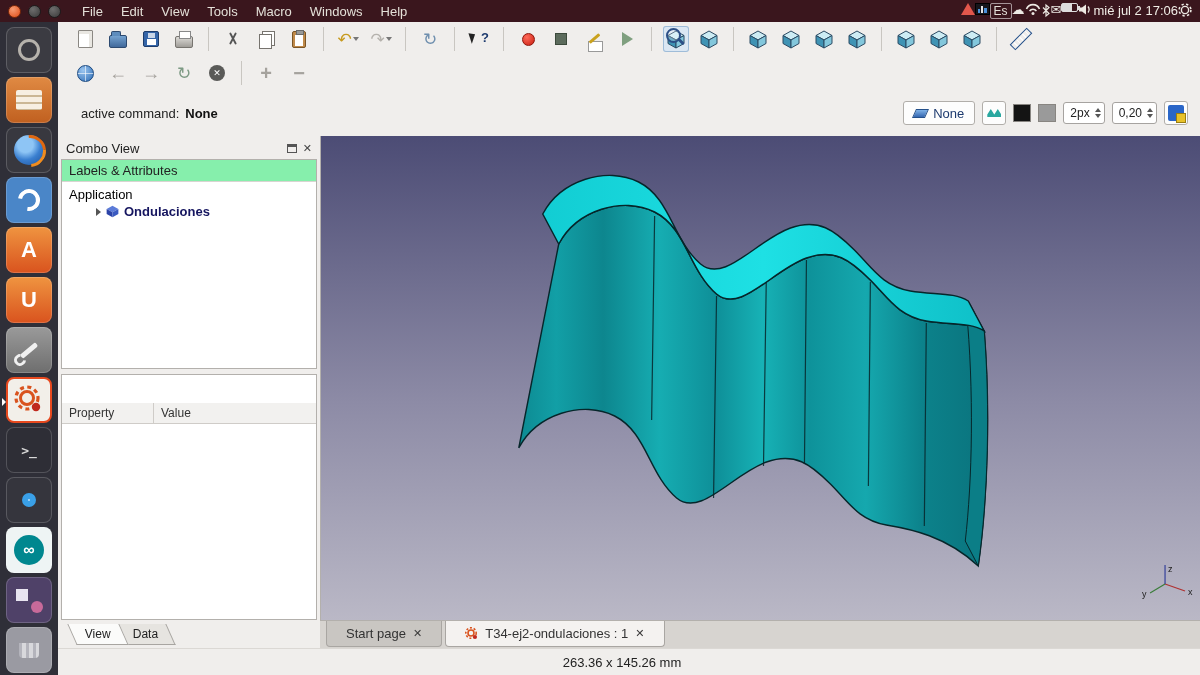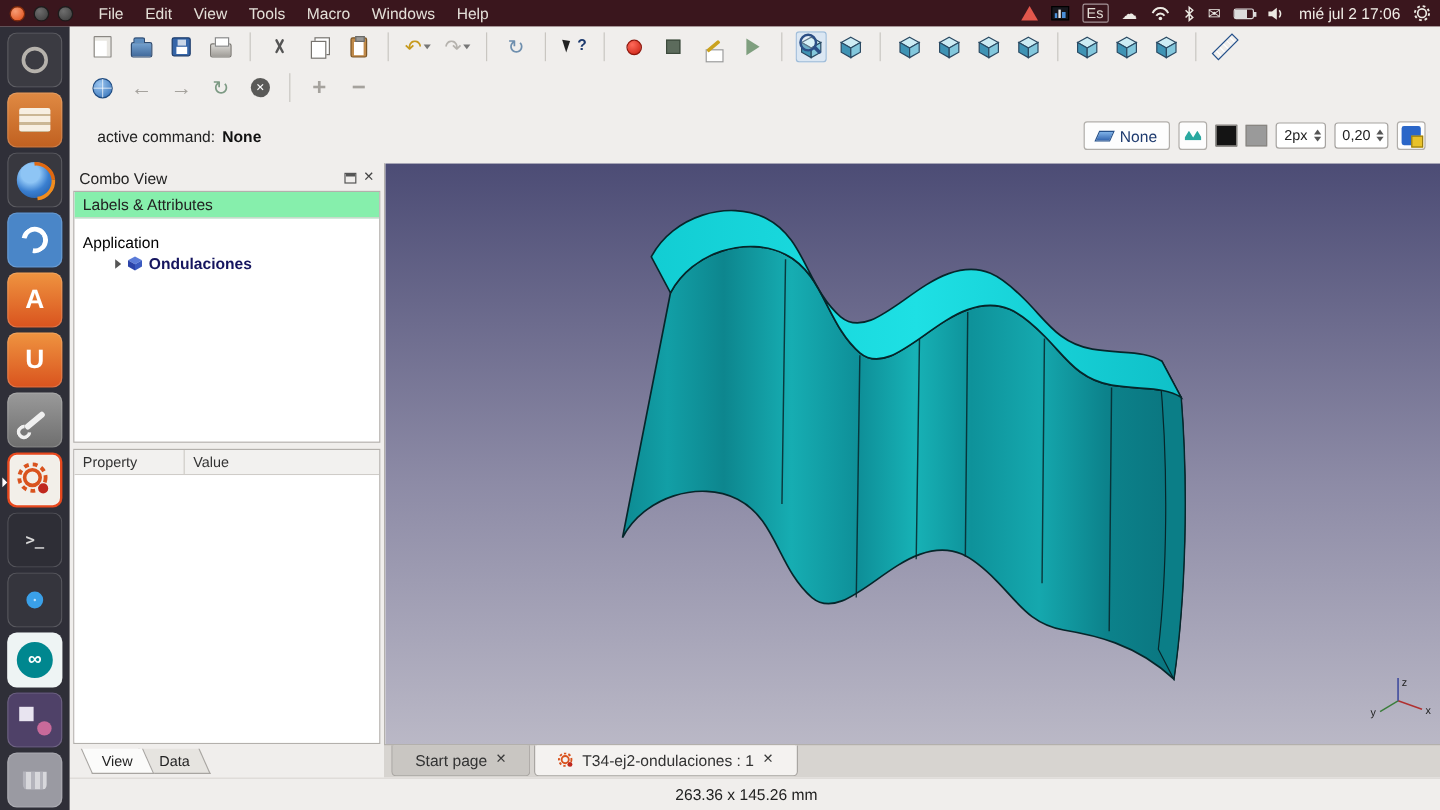--- a/index.html
+++ b/index.html
@@ -7,21 +7,21 @@
   body{font-family:"Liberation Sans","DejaVu Sans",sans-serif;font-size:13px;background:#000;}
   #screen{position:relative;width:1200px;height:675px;overflow:hidden;background:#f0eeec;}
 
   
   .top-panel{position:absolute;left:0;top:0;width:1200px;height:22px;background:#3a161d;display:flex;align-items:center;padding:0 8px;color:#e4e0d8;z-index:30;}
   .winbtns{display:flex;gap:7px;margin-right:12px;align-items:center;}
   .winbtn{width:13px;height:13px;border-radius:50%;}
   .winbtn.close{background:radial-gradient(circle at 35% 30%,#f79c74,#df4b16);border:1px solid #7e2a0a;}
   .winbtn.dim{background:radial-gradient(circle at 35% 30%,#6e6e6e,#3a3a3a);border:1px solid #1c1c1c;}
   .menu-item{padding:2px 9px;cursor:default;}
-  .panel-right{margin-left:auto;display:flex;align-items:center;gap:11px;}
+  .panel-right{margin-left:auto;display:flex;align-items:flex-start;}
   .ind-warn{width:0;height:0;border-left:7px solid transparent;border-right:7px solid transparent;border-bottom:12px solid #e2574c;}
   .ind-chart{width:15px;height:12px;background:#16161c;border:1px solid #000;display:flex;align-items:flex-end;gap:1px;padding:1px 2px;}
   .ind-chart i{display:block;width:3px;background:#4a90d9;}
   .ind-chart i.w{background:#e6e6e6;}
   .kbd-badge{font-size:12px;padding:0 3px;border:1px solid rgba(255,255,255,.55);border-radius:2px;line-height:14px;}
   .glyph-w{font-size:13px;color:#eceae4;line-height:1;}
   .ind-batt{width:17px;height:9px;border:1px solid #ddd;border-radius:2px;position:relative;background:linear-gradient(90deg,#ddd 0 70%,transparent 70%);}
   .ind-batt::after{content:"";position:absolute;right:-3px;top:2px;width:2px;height:4px;background:#ddd;}
   .clock{font-size:13px;color:#f0ede6;}
 
@@ -135,28 +135,28 @@
   .dock-header{height:24px;display:flex;align-items:center;padding:0 8px;color:#222;}
   .dock-header .hicons{margin-left:auto;display:flex;gap:6px;align-items:center;}
   .float-ico{width:10px;height:9px;border:1px solid #555;box-shadow:inset 0 2px 0 #555;}
   .x-ico{font-size:11px;color:#444;line-height:1;}
   .dock-tabs{display:flex;align-items:flex-end;height:24px;padding-left:5px;gap:2px;}
   .tab{padding:3px 12px 4px;border:1px solid #a9a6a2;border-bottom:none;border-radius:3px 3px 0 0;background:#e2e0dc;color:#222;}
   .tab.active{background:#fafaf9;position:relative;z-index:2;}
   .panel{border:1px solid #b3b0ac;background:#fff;margin:0 3px;overflow:hidden;}
   .labels-panel{flex:0 0 210px;margin-top:-1px;}
   .labels-header{background:#86efac;border-bottom:1px solid #d8d5d1;padding:3px 7px;color:#222;}
-  .tree{padding:12px 4px;}
+  .tree{padding:4px 4px;}
   .tree-row{display:flex;align-items:center;gap:5px;padding:1px 3px;white-space:nowrap;}
   .exp-down{width:0;height:0;border-left:4px solid transparent;border-right:4px solid transparent;border-top:5px solid #555;}
   .exp-right{width:0;height:0;border-top:4px solid transparent;border-bottom:4px solid transparent;border-left:5px solid #555;}
   .doc-name{font-weight:bold;color:#15154f;}
   .obj-name{font-weight:bold;color:#15155f;}
   .props-panel{flex:1 1 auto;margin-top:5px;display:flex;flex-direction:column;}
-  .props-header{display:flex;background:#f2f1ef;border-bottom:1px solid #cfccc8;font-size:12px;color:#333;}
+  .props-header{display:flex;background:#f2f1ef;border-bottom:1px solid #cfccc8;font-size:12px;color:#333;margin-top:28px;}
   .props-header .col1{width:92px;padding:3px 7px;border-right:1px solid #cfccc8;}
   .props-header .col2{flex:1;padding:3px 7px;}
   .props-body{flex:1;background:#fff;}
   .dock-bottom-tabs{height:28px;display:flex;align-items:center;padding-left:14px;gap:0;}
   .btab{transform:skewX(24deg);border:1px solid #a8a5a1;border-top:none;background:#e6e4e0;padding:3px 12px;font-size:12px;color:#222;margin-right:-4px;}
   .btab.active{background:#fbfbfa;z-index:2;position:relative;}
   .btab>span{display:inline-block;transform:skewX(-24deg);}
 
   
   .viewport-col{flex:1;display:flex;flex-direction:column;min-width:0;}

